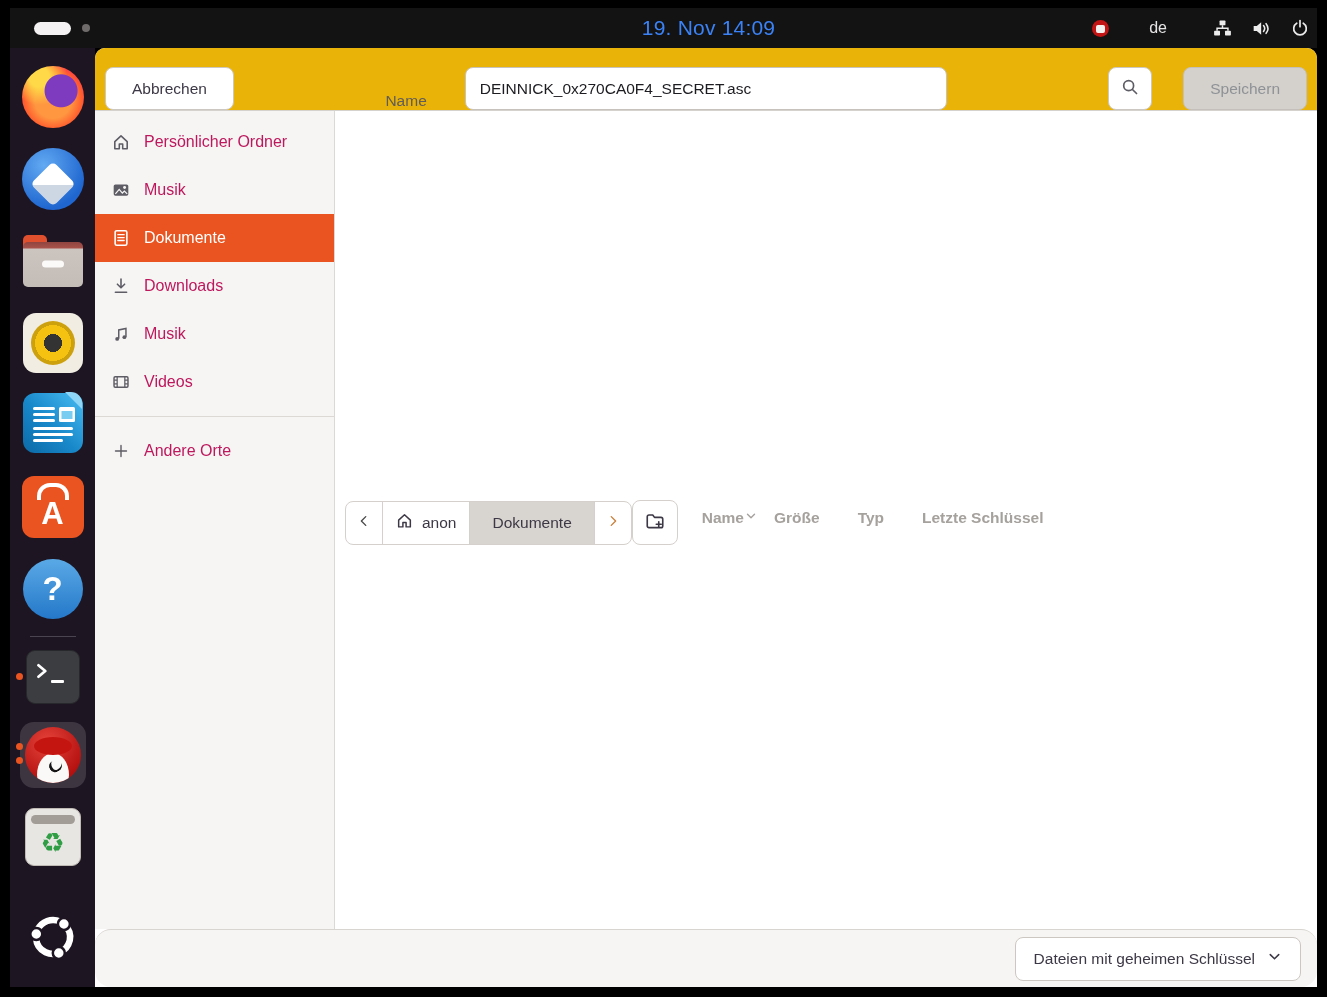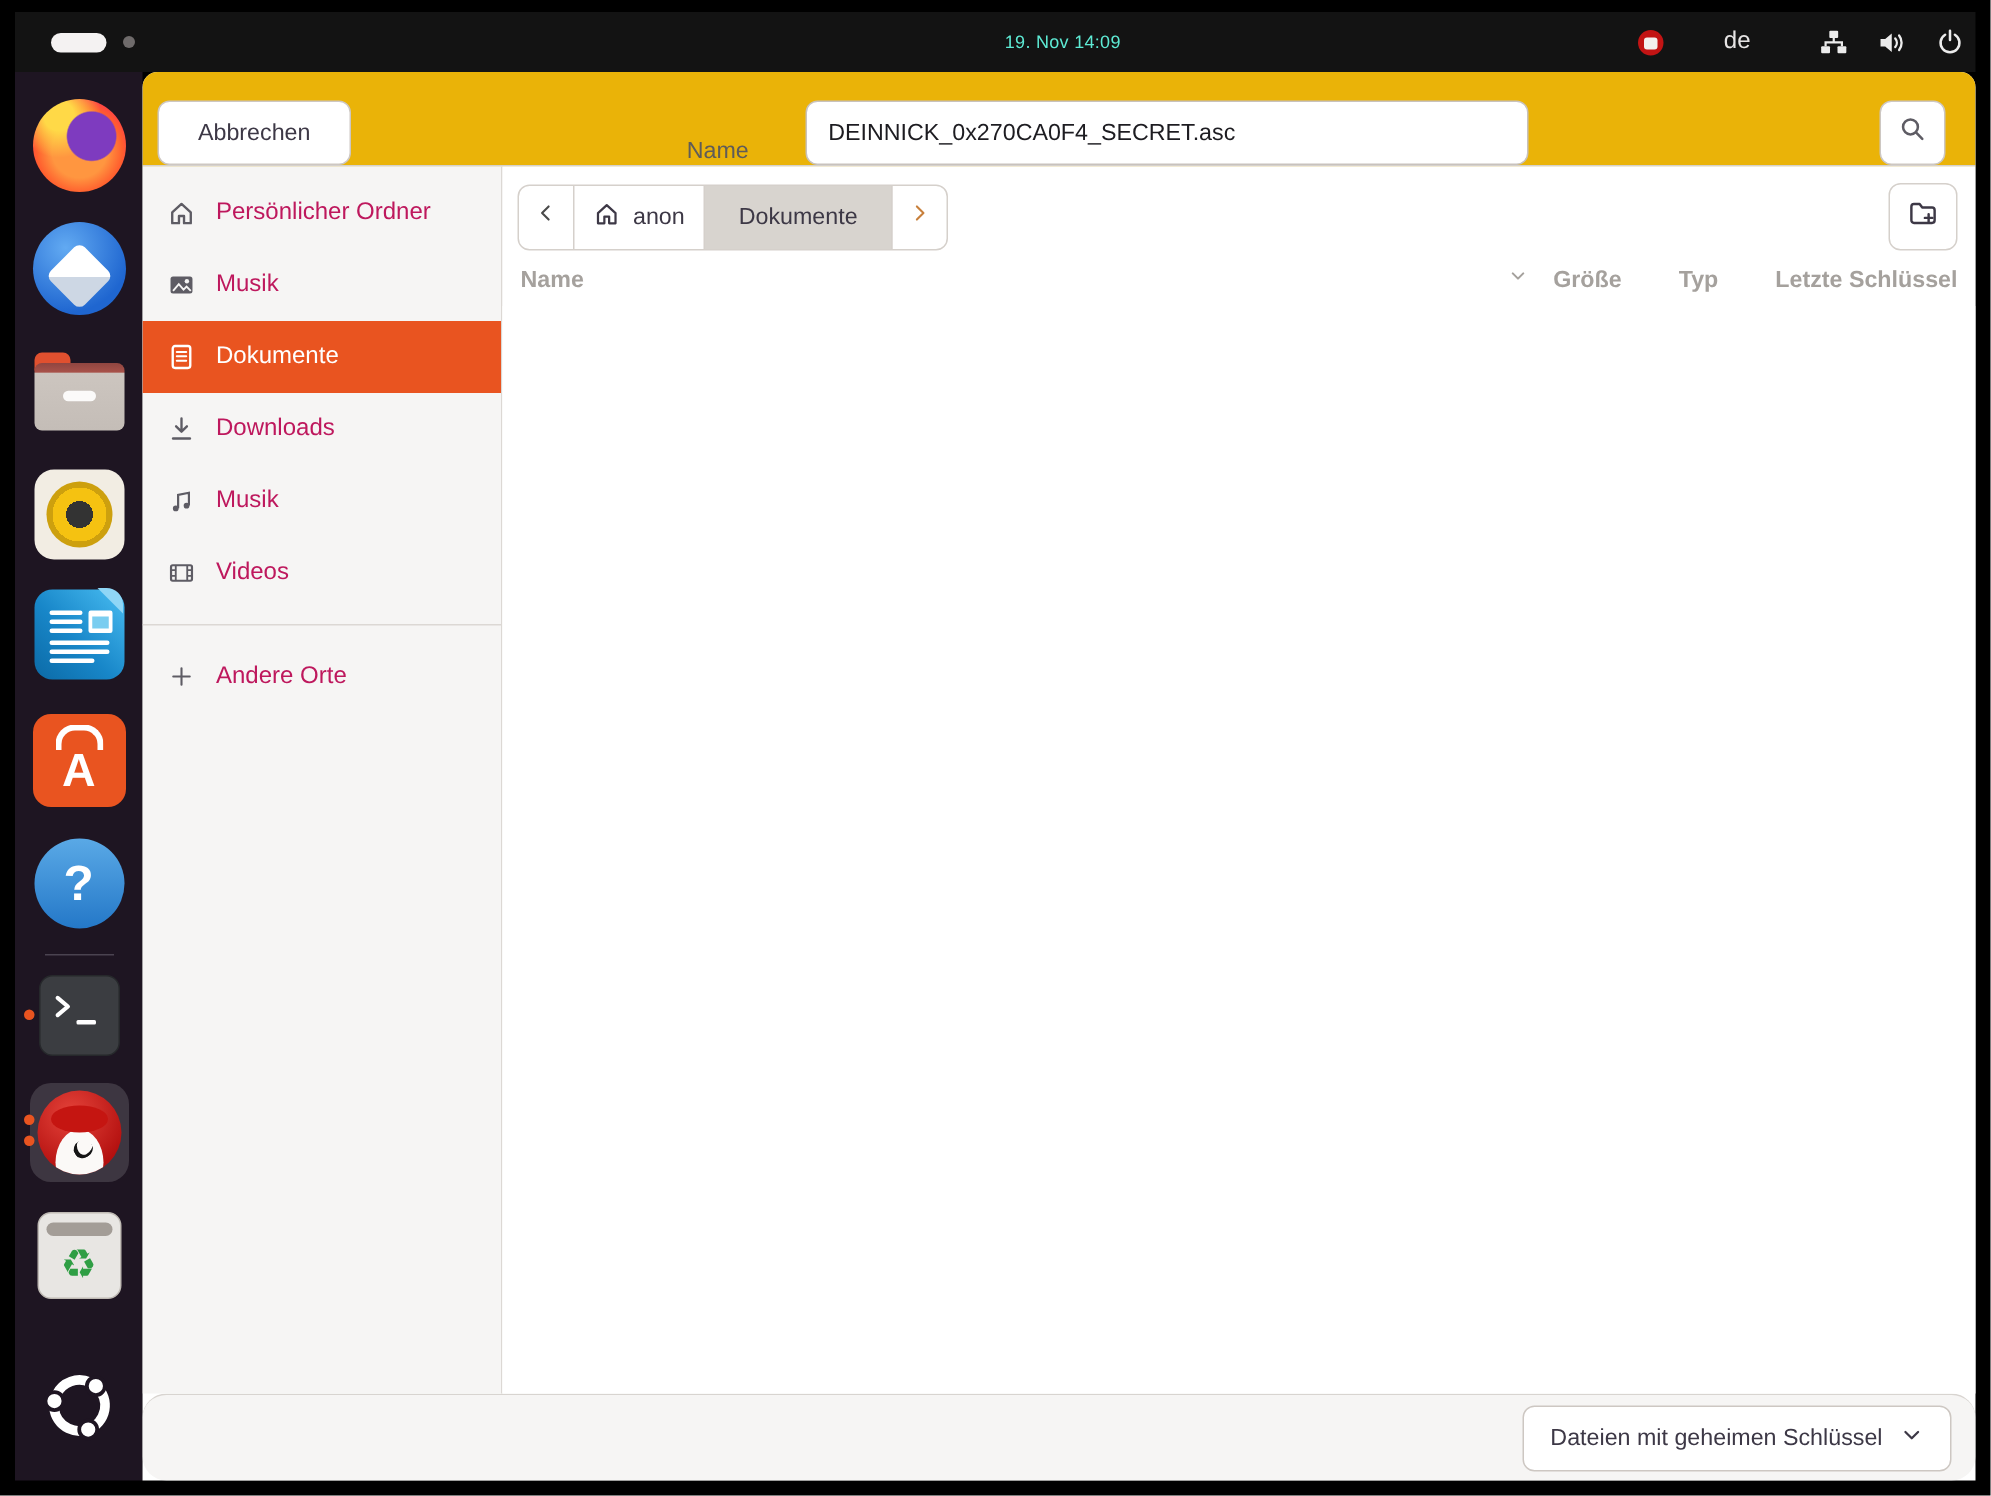--- a/index.html
+++ b/index.html
@@ -8,21 +8,21 @@
     font-family:"Liberation Sans",sans-serif;
     -webkit-font-smoothing:antialiased;
   }
   .screen{position:absolute;left:10px;top:8px;width:1307px;height:979px;display:flex;flex-direction:column;}
 
   
   .topbar{height:40px;flex:none;background:#131313;position:relative;display:flex;align-items:center;color:#e9e9e9;}
   .ws-indicator{display:flex;align-items:center;gap:11px;margin-left:24px;}
   .ws-pill{width:37px;height:13px;border-radius:7px;background:#f4f2f2;}
   .ws-dot{width:8px;height:8px;border-radius:50%;background:#6f6b6b;}
-  .clock{position:absolute;left:calc(50% + 45px);top:50%;transform:translate(-50%,-50%);font-size:12px;color:#5eead4;letter-spacing:.2px;}
+  .clock{position:absolute;left:calc(50% + 45px);top:50%;transform:translate(-50%,-50%);font-size:21px;color:#3b82f6;letter-spacing:.2px;}
   .tray{margin-left:auto;display:flex;align-items:center;padding-right:8px;}
   .tray-red{width:17px;height:17px;border-radius:50%;background:#c21414;position:relative;margin-right:40px;}
   .tray-red::after{content:"";position:absolute;left:4px;top:5px;width:9px;height:8px;border-radius:2px;background:#f3f1ef;}
   .kb-layout{font-size:16px;color:#e6e4e4;margin-right:46px;}
   .sysicons{display:flex;align-items:center;gap:20px;}
   .sysicons svg{display:block;}
 
   
   .body-row{flex:1;display:flex;min-height:0;}
 
@@ -78,21 +78,21 @@
   .icon-btn{width:44px;height:43px;background:#fff;border:1px solid #cdc7c2;border-radius:8px;display:flex;align-items:center;justify-content:center;box-sizing:border-box;margin:0 10px;}
 
   .dlg-main{flex:1;display:flex;min-height:0;}
   .sidebar{width:240px;flex:none;background:#f6f5f4;border-right:1px solid #dcd8d4;padding-top:7px;box-sizing:border-box;display:flex;flex-direction:column;}
   .side-item{height:48px;flex:none;display:flex;align-items:center;gap:14px;padding:0 17px;font-size:16px;color:#be185d;}
   .side-item .sicon{width:18px;height:18px;flex:none;color:#5e5c64;display:flex;align-items:center;justify-content:center;}
   .side-item.selected{background:#E95420;color:#fff;}
   .side-item.selected .sicon{color:#fff;}
   .side-sep{height:1px;background:#dcd8d4;margin:10px 0;flex:none;}
 
-  .content{flex:1;display:flex;flex-direction:column;min-width:0;background:#fff;}
+  .content{flex:1;display:flex;flex-direction:row;min-width:0;background:#fff;}
   .path-row{flex:none;display:flex;align-items:center;justify-content:space-between;padding:11px 12px 6px 10px;}
   .breadcrumb{display:flex;align-items:stretch;height:44px;border:1px solid #d5d0cb;border-radius:8px;overflow:hidden;background:#fff;box-sizing:border-box;}
   .crumb{display:flex;align-items:center;padding:0 13px;border-right:1px solid #d5d0cb;color:#3d3846;font-size:15.5px;gap:9px;}
   .crumb:last-child{border-right:none;}
   .crumb.current{background:#d8d4cf;padding:0 22px;}
   .crumb.nav{padding:0 11px;color:#4a4a4a;}
   .crumb.nav.fwd{color:#c8803c;}
   .newfolder-btn{width:46px;height:45px;border:1px solid #d5d0cb;border-radius:8px;background:#fff;display:flex;align-items:center;justify-content:center;box-sizing:border-box;}
 
   .col-header{flex:none;display:flex;align-items:center;color:#a5a19d;font-weight:bold;font-size:15.5px;padding:4px 10px 8px 12px;}
@@ -253,20 +253,21 @@
         <input class="name-input" type="text" value="DEINNICK_0x270CA0F4_SECRET.asc" style="">
         <div class="spacer"></div>
         <div class="icon-btn">
           <span>
             <svg width="18" height="18" viewBox="0 0 16 16">
                 <circle cx="6.8" cy="6.8" r="4.4" fill="none" stroke="#5e5c64" stroke-width="1.5"></circle>
                 <path d="M10.2 10.2l3.6 3.6" stroke="#5e5c64" stroke-width="1.5" stroke-linecap="round"></path>
               </svg>
           </span>
         </div>
+        <button class="btn disabled" aria-disabled="true">Speichern</button>
       </div>
 
       <div class="dlg-main">
 
         <div class="sidebar">
           <div class="side-item">
             <span class="sicon">
               <svg width="18" height="18" viewBox="0 0 16 16">
                   <path d="M2.5 7.6 8 2.6l5.5 5v6.4h-4v-4.2h-3v4.2h-4z" fill="none" stroke="currentColor" stroke-width="1.4" stroke-linejoin="round"></path>
                 </svg>

